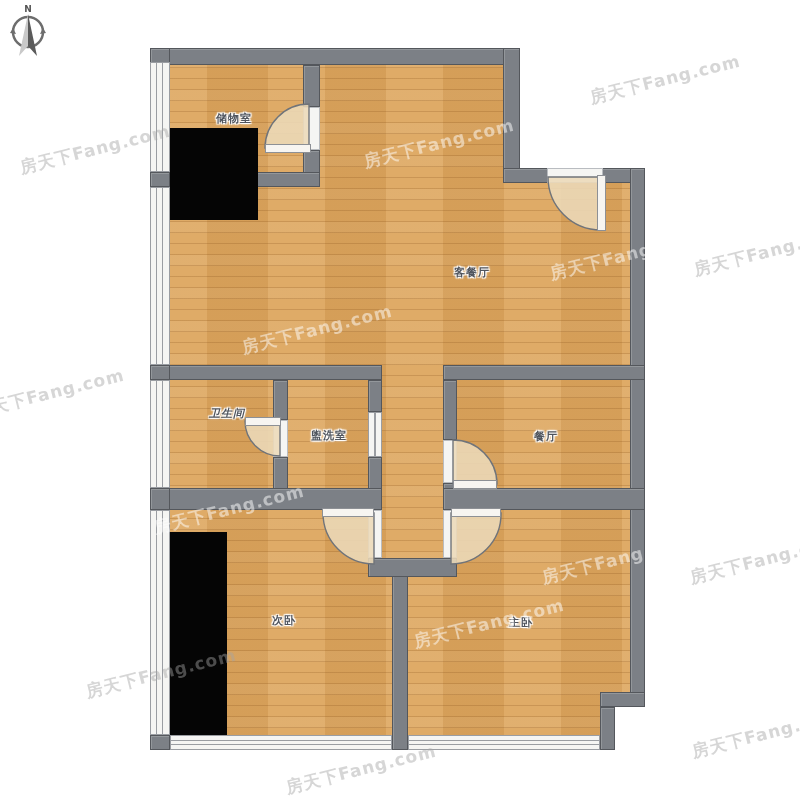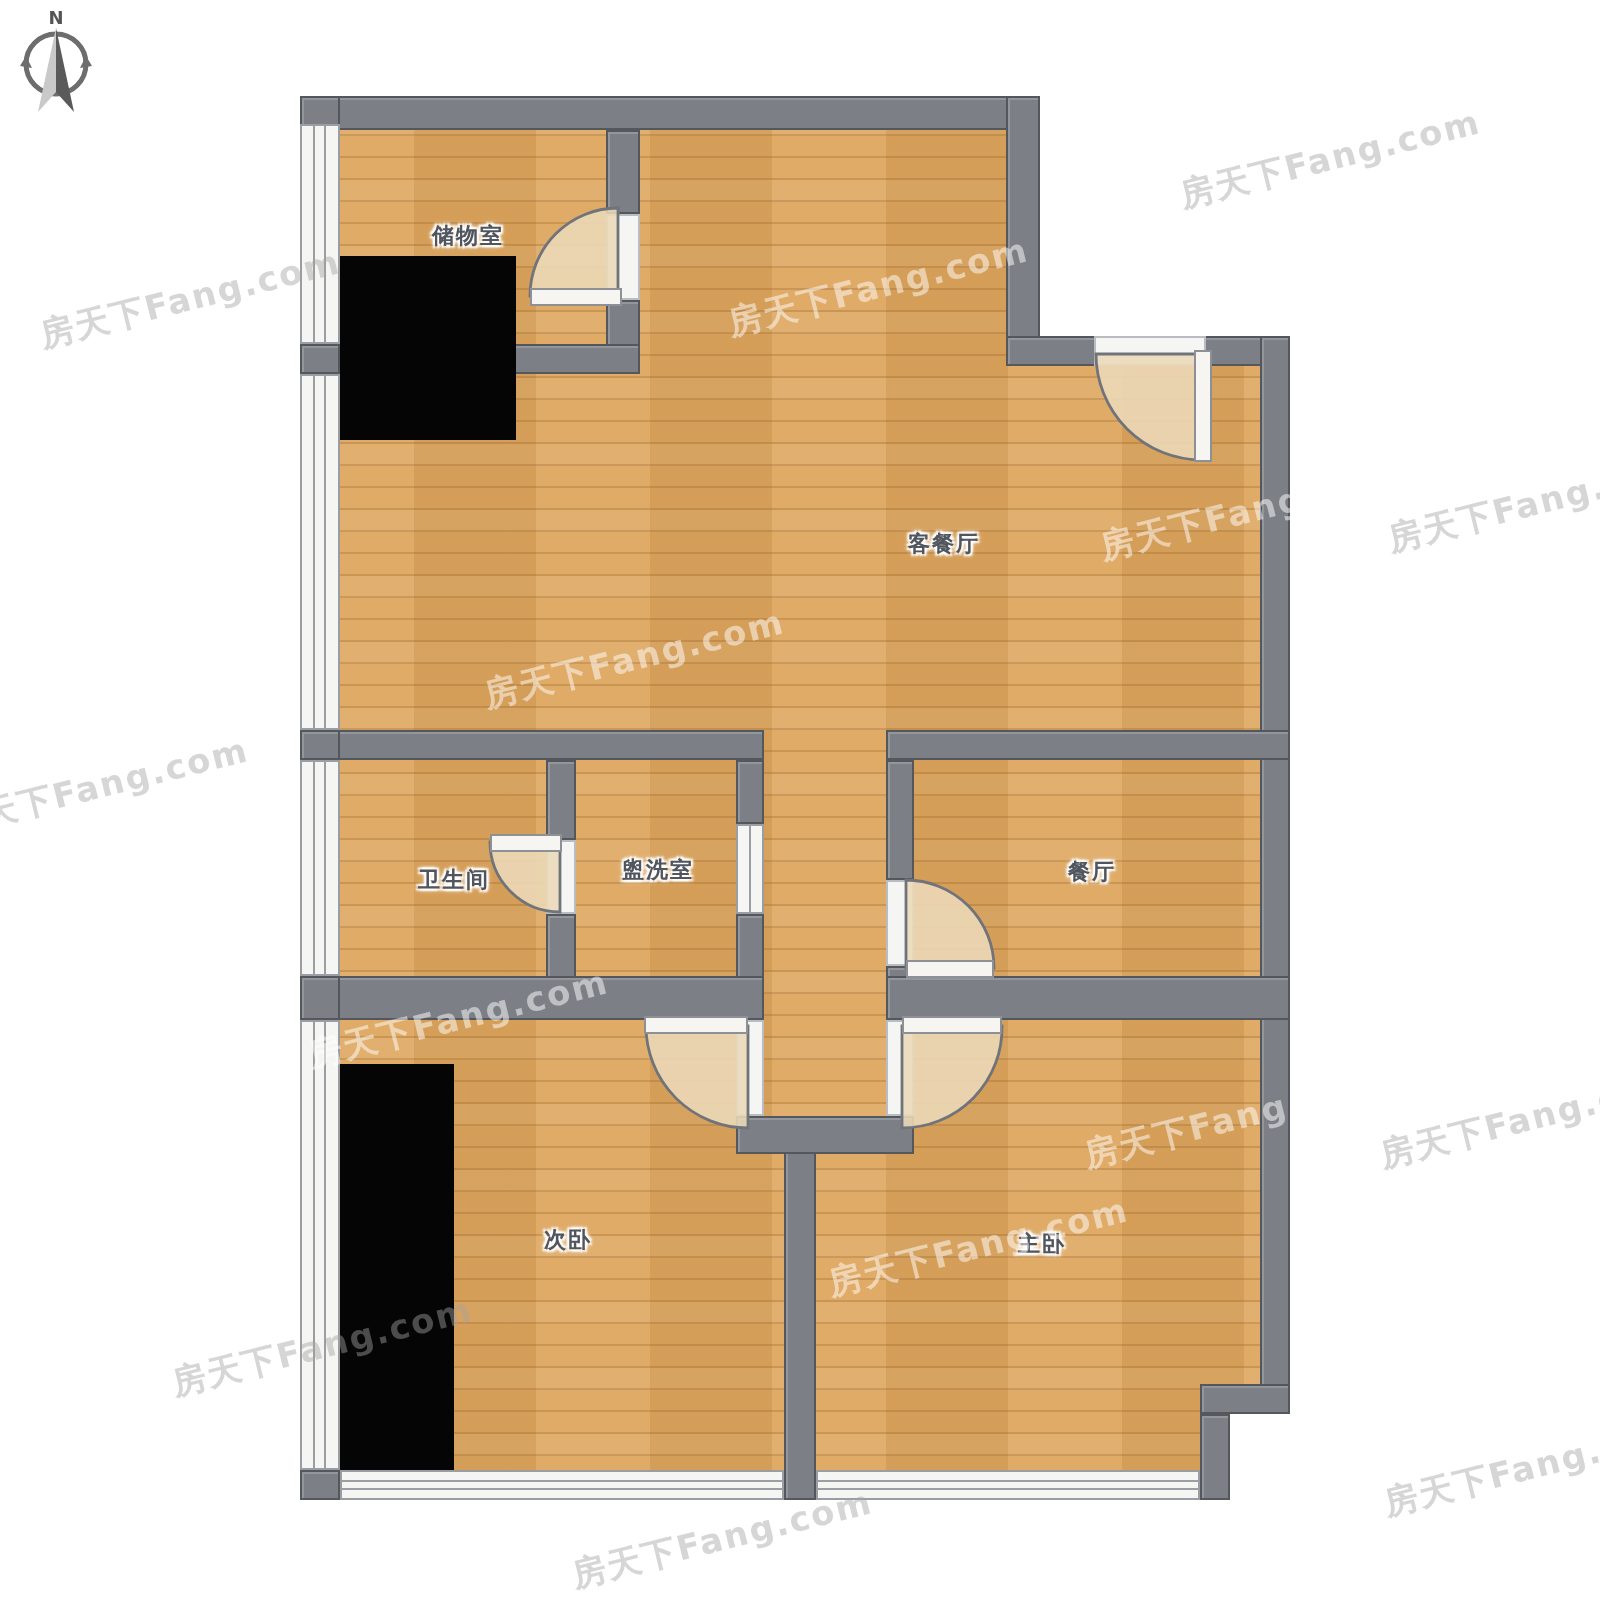--- a/index.html
+++ b/index.html
@@ -134,21 +134,21 @@
 
   <div class="leaf" style="left:265px;top:144px;width:46px;height:9px;"></div>
   <div class="leaf" style="left:597px;top:175px;width:9px;height:56px;"></div>
   <div class="leaf" style="left:245px;top:417px;width:36px;height:9px;"></div>
   <div class="leaf" style="left:453px;top:480px;width:44px;height:9px;"></div>
   <div class="leaf" style="left:322px;top:508px;width:52px;height:9px;"></div>
   <div class="leaf" style="left:451px;top:508px;width:50px;height:9px;"></div>
 
   <div class="room-label" style="left:234px;top:118px;">储物室</div>
   <div class="room-label" style="left:437px;top:272px;margin-left:35px;">客餐厅</div>
-  <div class="room-label" style="left:227px;top:440px;">卫生间</div>
+  <div class="room-label" style="left:227px;top:413px;font-style:italic;">卫生间</div>
   <div class="room-label" style="left:329px;top:435px;">盥洗室</div>
   <div class="room-label" style="left:546px;top:436px;">餐厅</div>
   <div class="room-label" style="left:284px;top:620px;font-family:Liberation Serif, serif;">次卧</div>
   <div class="room-label" style="left:521px;top:622px;">主卧</div>
 
   <div id="wm-layer">
       <span class="wm gray" style="left: 18px; top: 138px;">房天下Fang.com</span>
       <span class="wm light" style="left: 362px; top: 132px;">房天下Fang.com</span>
       <span class="wm gray" style="left: 588px; top: 68px;">房天下Fang.com</span>
       <span class="wm gray" style="left: -28px; top: 382px;">房天下Fang.com</span>

